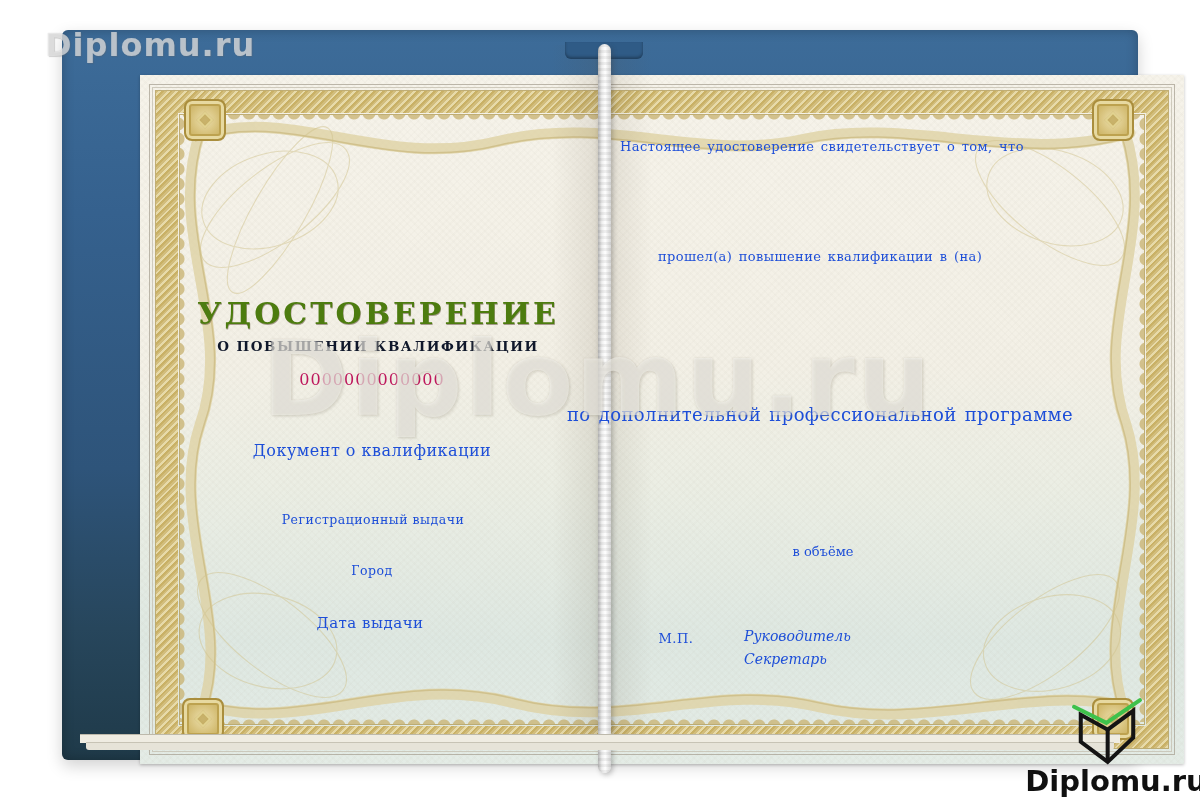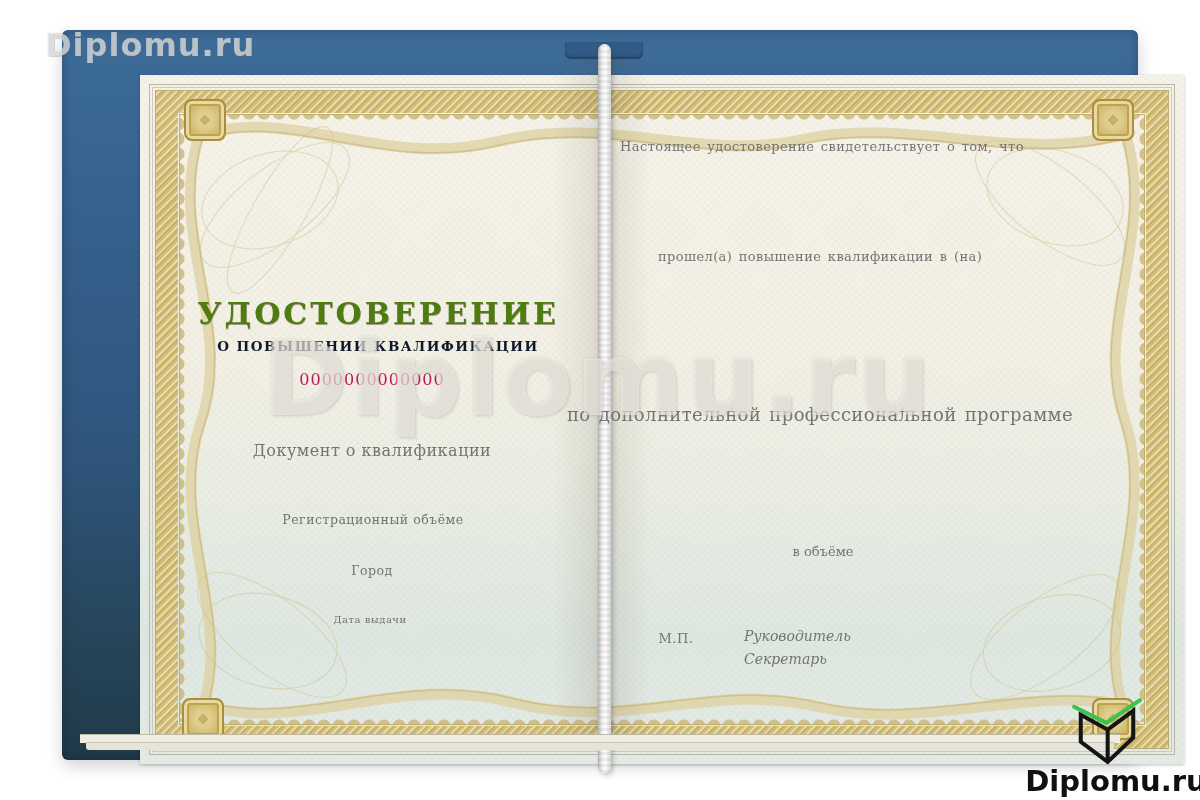--- a/index.html
+++ b/index.html
@@ -74,31 +74,31 @@
     position:absolute;left:598px;top:44px;width:13px;height:729px;border-radius:7px;
     background:
       repeating-linear-gradient(0deg, rgba(0,0,0,.06) 0 3px, rgba(255,255,255,0) 3px 6px),
       linear-gradient(90deg,#b6b6b6 0%,#eeeeee 30%,#ffffff 55%,#d6d6d6 100%);
     box-shadow:2px 2px 5px rgba(60,60,60,.3);
   }
   
   .stack1{position:absolute;left:80px;top:734px;width:1040px;height:8px;background:#efece2;border-top:1px solid #bdb9ab;}
   .stack2{position:absolute;left:86px;top:742px;width:1028px;height:7px;background:#e6e3d8;border-top:1px solid #c7c3b5;border-radius:0 0 3px 3px;}
   
-  .txt{position:absolute;transform:translateX(-50%);white-space:nowrap;color:#737373;}
+  .txt{position:absolute;transform:translateX(-50%);white-space:nowrap;color:#1d4ed8;}
   .title{
     left:378px;top:296px;font-size:30px;font-weight:bold;letter-spacing:3px;color:#4d7c0f;
     text-shadow:.5px .5px 0 rgba(70,50,30,.45);
   }
   .subtitle{left:378px;top:338px;font-size:13.5px;font-weight:bold;letter-spacing:1.5px;color:#0f172a;}
   .serial{left:372px;top:370px;font-size:16px;letter-spacing:1px;color:#be185d;}
   .doc-type{left:372px;top:441px;font-size:16px;letter-spacing:.5px;}
   .reg-label{left:373px;top:512px;font-size:12.5px;letter-spacing:.5px;}
   .city-label{left:372px;top:563px;font-size:12.5px;letter-spacing:.5px;text-align:right;}
-  .date-label{left:370px;top:614px;font-size:10px;letter-spacing:.5px;}
+  .date-label{left:370px;top:614px;font-size:15px;letter-spacing:.5px;}
   .stmt{left:822px;top:139px;font-size:13px;letter-spacing:.4px;word-spacing:2px;}
   .compl{left:820px;top:249px;font-size:13px;letter-spacing:.4px;word-spacing:2px;}
   .program{left:820px;top:404px;font-size:18px;letter-spacing:.4px;word-spacing:2px;}
   .volume{left:823px;top:544px;font-size:13px;}
   .stamp{left:676px;top:631px;font-size:13px;letter-spacing:.5px;}
   .head{left:744px;top:628px;transform:none;font-size:14px;font-style:italic;}
   .secretary{left:744px;top:651px;transform:none;font-size:14px;font-style:italic;}
   
   .wm{position:absolute;font-family:"DejaVu Sans", sans-serif;font-weight:bold;pointer-events:none;}
   .wm-top{
@@ -170,21 +170,21 @@
 <div class="gutter-shadow"></div>
 <div class="gutter-notch"></div>
 <div class="cord"></div>
 <div class="stack1"></div>
 <div class="stack2"></div>
 
 <div class="txt title">УДОСТОВЕРЕНИЕ</div>
 <div class="txt subtitle">О ПОВЫШЕНИИ КВАЛИФИКАЦИИ</div>
 <div class="txt serial">0000000000000</div>
 <div class="txt doc-type">Документ о квалификации</div>
-<div class="txt reg-label">Регистрационный объёме</div>
+<div class="txt reg-label">Регистрационный выдачи</div>
 <div class="txt city-label">Город</div>
 <div class="txt date-label">Дата выдачи</div>
 
 <div class="txt stmt">Настоящее удостоверение свидетельствует о том, что</div>
 <div class="txt compl">прошел(а) повышение квалификации в (на)</div>
 <div class="txt program">по дополнительной профессиональной программе</div>
 <div class="txt volume">в объёме</div>
 <div class="txt stamp">М.П.</div>
 <div class="txt head">Руководитель</div>
 <div class="txt secretary">Секретарь</div>

